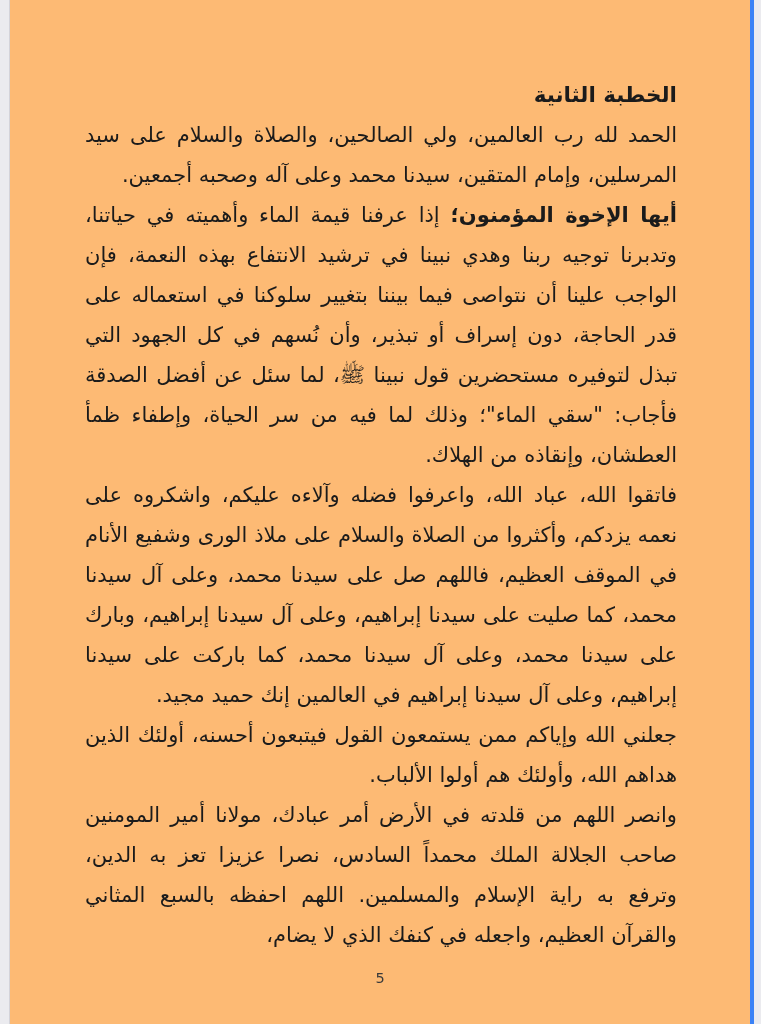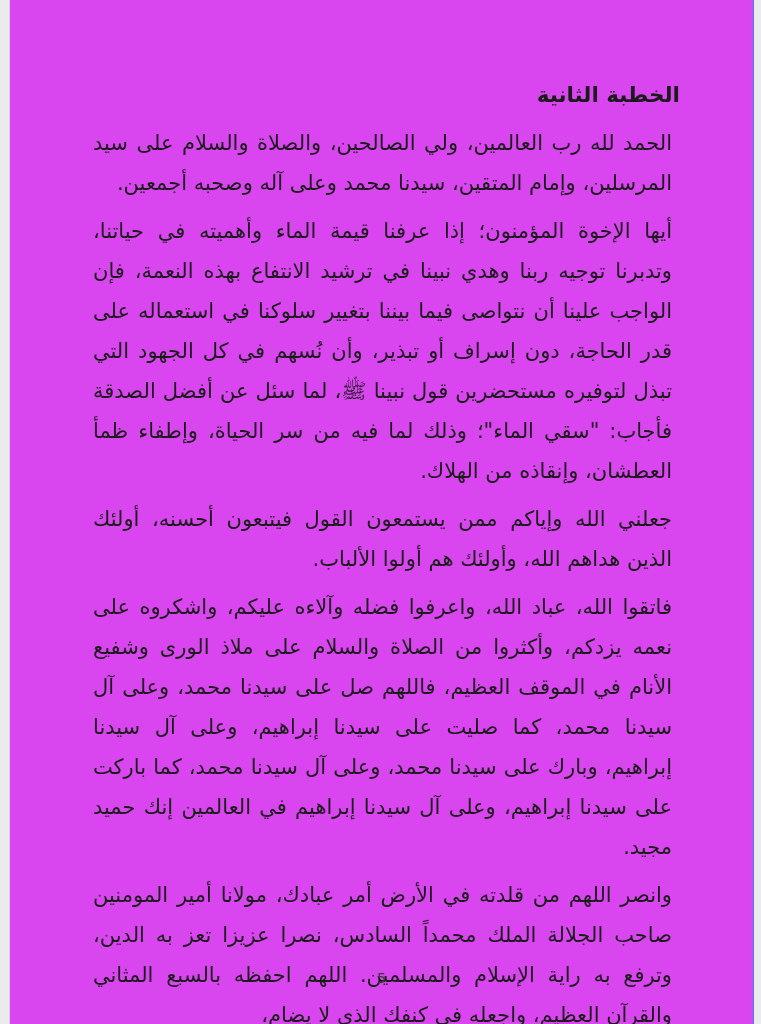--- a/index.html
+++ b/index.html
@@ -13,46 +13,46 @@
     overflow: hidden;
     position: relative;
     font-family: "DejaVu Sans", sans-serif;
   }
   .page {
     position: absolute;
     top: 0;
     bottom: 0;
     left: 9px;
     right: 7px;
-    background: #d946ef;
+    background: #fdba74;
     border-left: 1px solid #d3d3da;
-    border-right: 1px solid #3b82f6;
+    border-right: 4px solid #3b82f6;
     box-sizing: border-box;
   }
   .content {
     direction: rtl;
     padding: 75px 73px 0 75px;
     color: #1b1b1b;
     font-size: 21px;
     line-height: 40px;
     text-align: justify;
     text-justify: inter-word;
   }
   .doc-title {
     font-size: 21.5px;
     font-weight: bold;
     margin: 0;
     line-height: 40px;
     text-align: right;
   }
   .content p {
-    margin: 8px;
+    margin: 0;
   }
   .lead {
-    font-weight: normal;
+    font-weight: bold;
   }
   .page-number {
     position: absolute;
     bottom: 36px;
     left: 0;
     right: 0;
     text-align: center;
     font-size: 14.5px;
     line-height: 20px;
     color: #3a3a3a;
@@ -64,23 +64,23 @@
 
 <div class="page">
   <div class="content" lang="ar" dir="rtl">
 
     <h1 class="doc-title">الخطبة الثانية</h1>
 
     <p><span>الحمد لله رب العالمين، ولي الصالحين، والصلاة والسلام على سيد المرسلين، وإمام المتقين، سيدنا محمد وعلى آله وصحبه أجمعين.</span></p>
 
     <p><span class="lead">أيها الإخوة المؤمنون؛</span><span> إذا عرفنا قيمة الماء وأهميته في حياتنا، وتدبرنا توجيه ربنا وهدي نبينا في ترشيد الانتفاع بهذه النعمة، فإن الواجب علينا أن نتواصى فيما بيننا بتغيير سلوكنا في استعماله على قدر الحاجة، دون إسراف أو تبذير، وأن نُسهم في كل الجهود التي تبذل لتوفيره مستحضرين قول نبينا ﷺ، لما سئل عن أفضل الصدقة فأجاب: "سقي الماء"؛ وذلك لما فيه من سر الحياة، وإطفاء ظمأ العطشان، وإنقاذه من الهلاك.</span></p>
 
+    <p><span>فاتقوا الله، عباد الله، واعرفوا فضله وآلاءه عليكم، واشكروه على نعمه يزدكم، وأكثروا من الصلاة والسلام على ملاذ الورى وشفيع الأنام في الموقف العظيم، فاللهم صل على سيدنا محمد، وعلى آل سيدنا محمد، كما صليت على سيدنا إبراهيم، وعلى آل سيدنا إبراهيم، وبارك على سيدنا محمد، وعلى آل سيدنا محمد، كما باركت على سيدنا إبراهيم، وعلى آل سيدنا إبراهيم في العالمين إنك حميد مجيد.</span></p>
+
     <p><span>جعلني الله وإياكم ممن يستمعون القول فيتبعون أحسنه، أولئك الذين هداهم الله، وأولئك هم أولوا الألباب.</span></p>
-
-    <p><span>فاتقوا الله، عباد الله، واعرفوا فضله وآلاءه عليكم، واشكروه على نعمه يزدكم، وأكثروا من الصلاة والسلام على ملاذ الورى وشفيع الأنام في الموقف العظيم، فاللهم صل على سيدنا محمد، وعلى آل سيدنا محمد، كما صليت على سيدنا إبراهيم، وعلى آل سيدنا إبراهيم، وبارك على سيدنا محمد، وعلى آل سيدنا محمد، كما باركت على سيدنا إبراهيم، وعلى آل سيدنا إبراهيم في العالمين إنك حميد مجيد.</span></p>
 
 
     <p><span>وانصر اللهم من قلدته في الأرض أمر عبادك، مولانا أمير المومنين صاحب الجلالة الملك محمداً السادس، نصرا عزيزا تعز به الدين، وترفع به راية الإسلام والمسلمين. اللهم احفظه بالسبع المثاني والقرآن العظيم، واجعله في كنفك الذي لا يضام،</span></p>
 
   </div>
 
   <div class="page-number">5</div>
 </div>
 
 </body></html>

